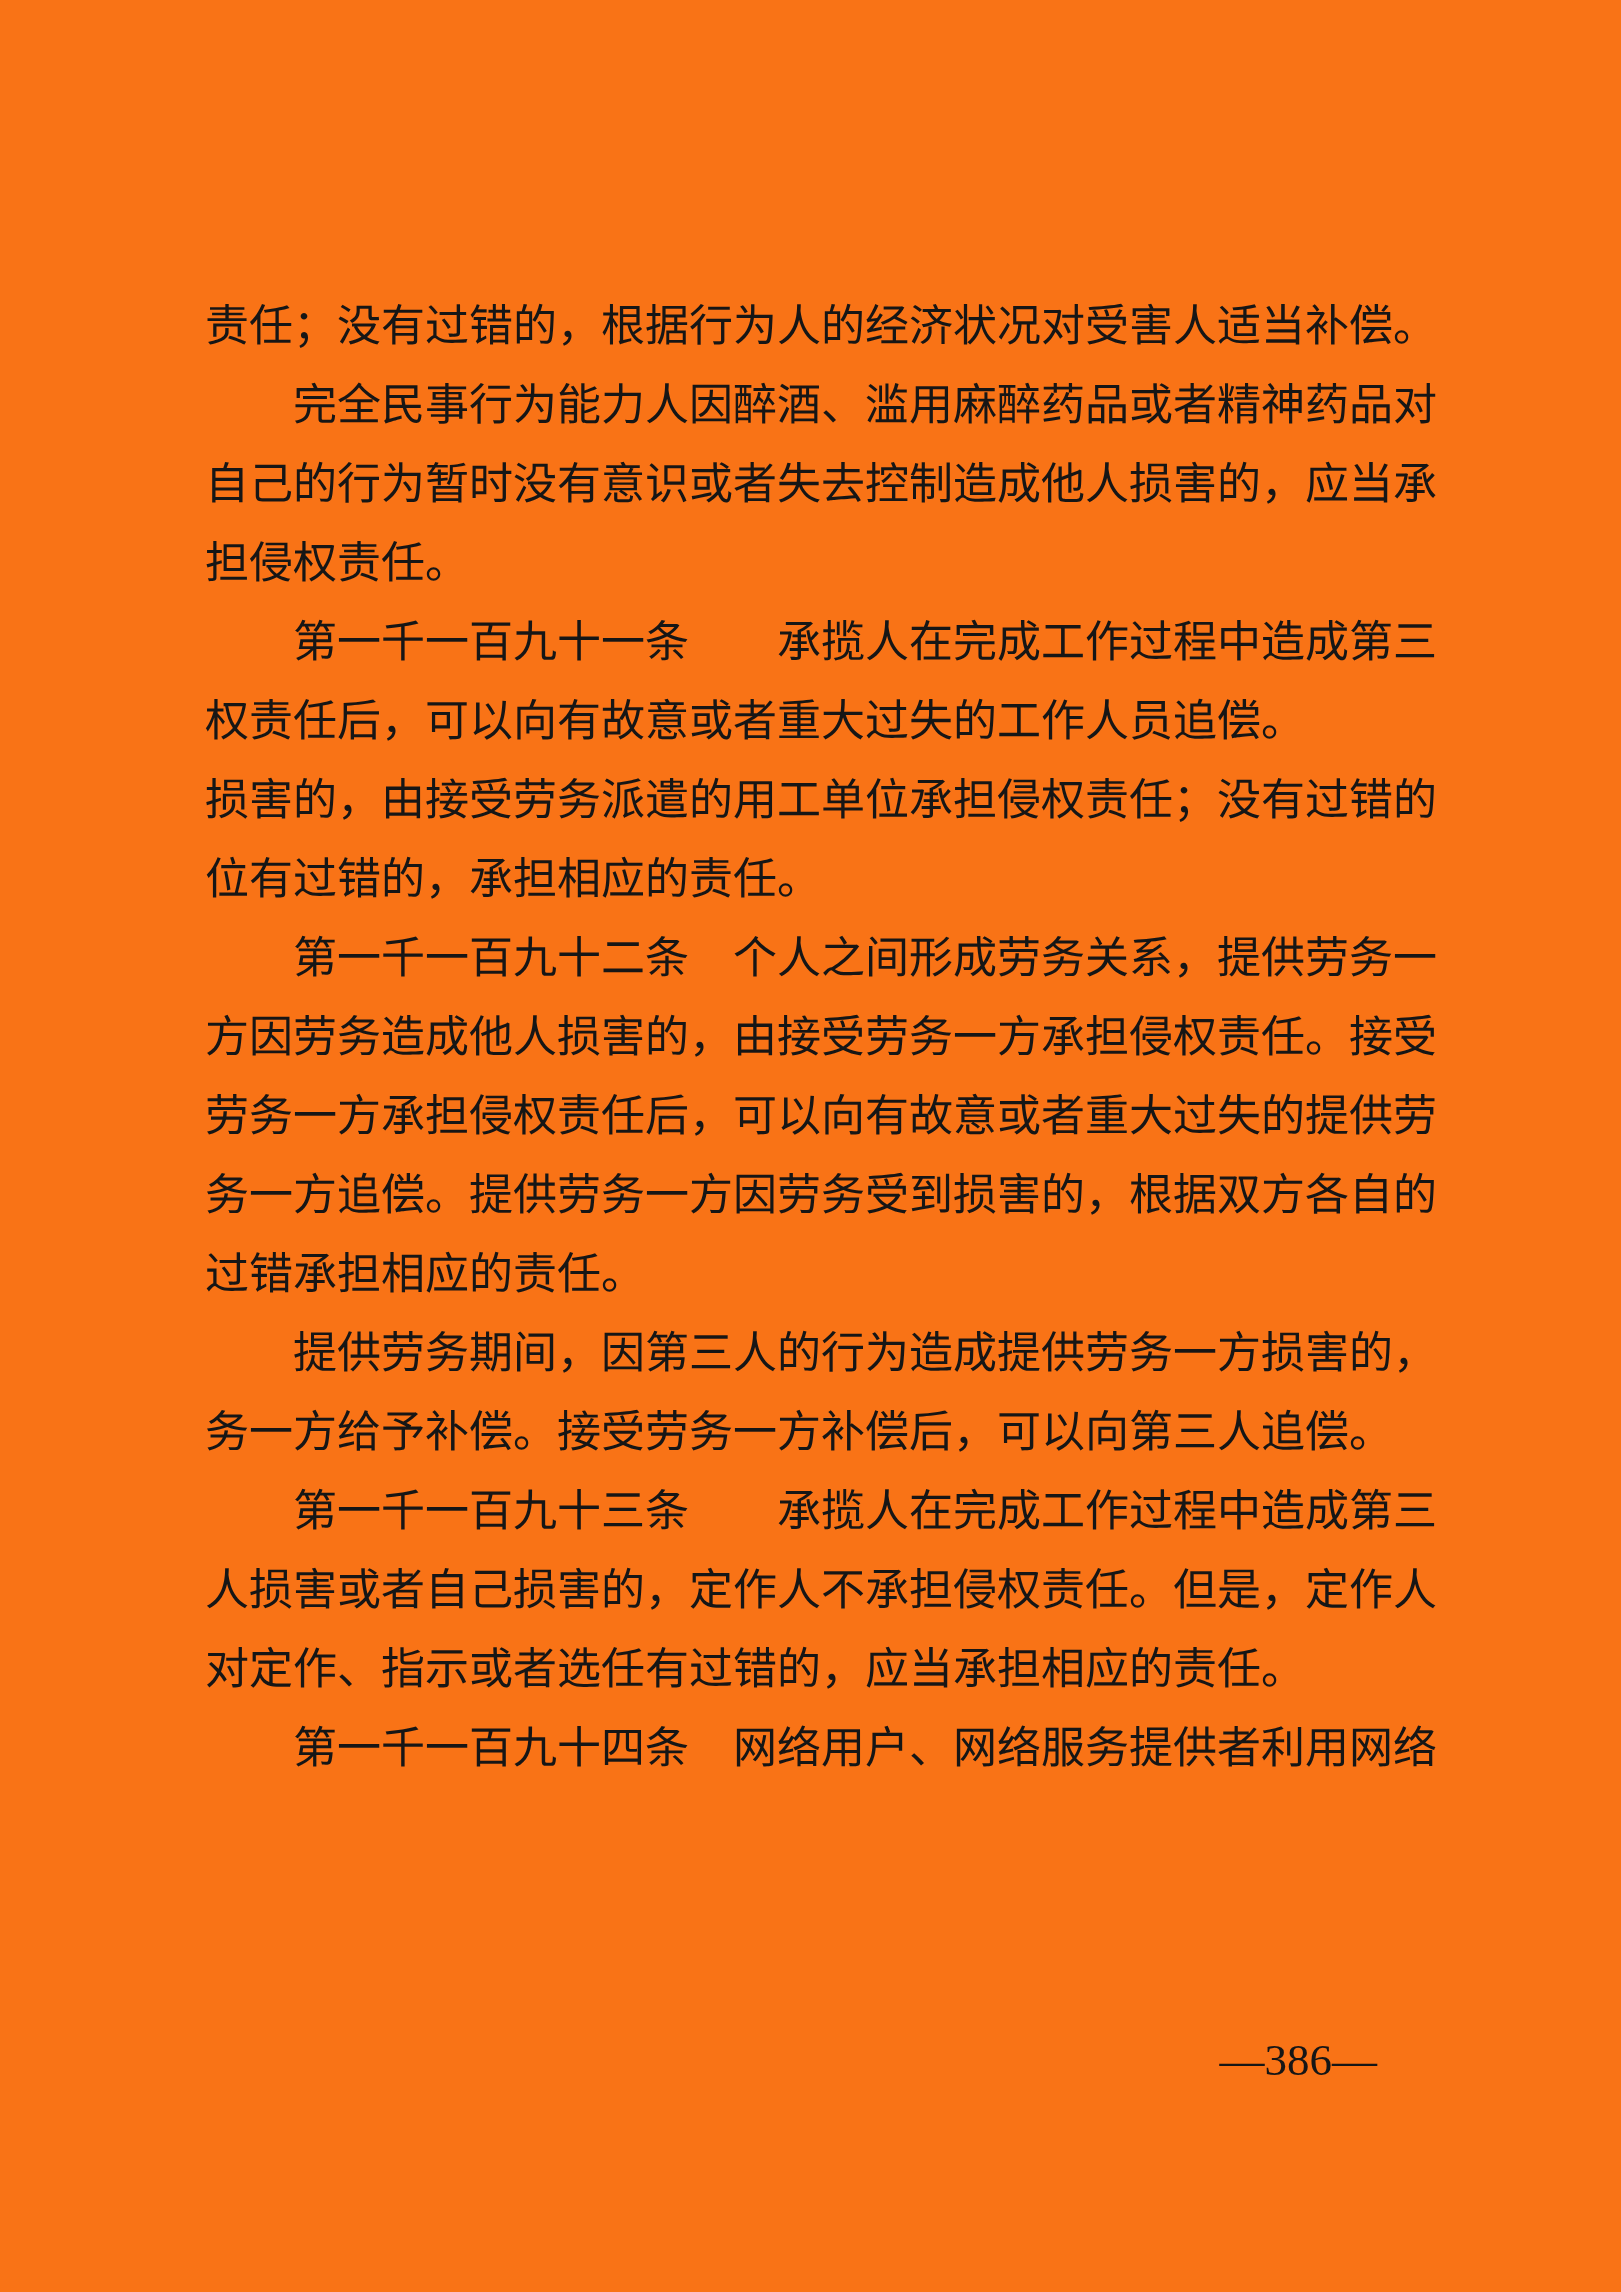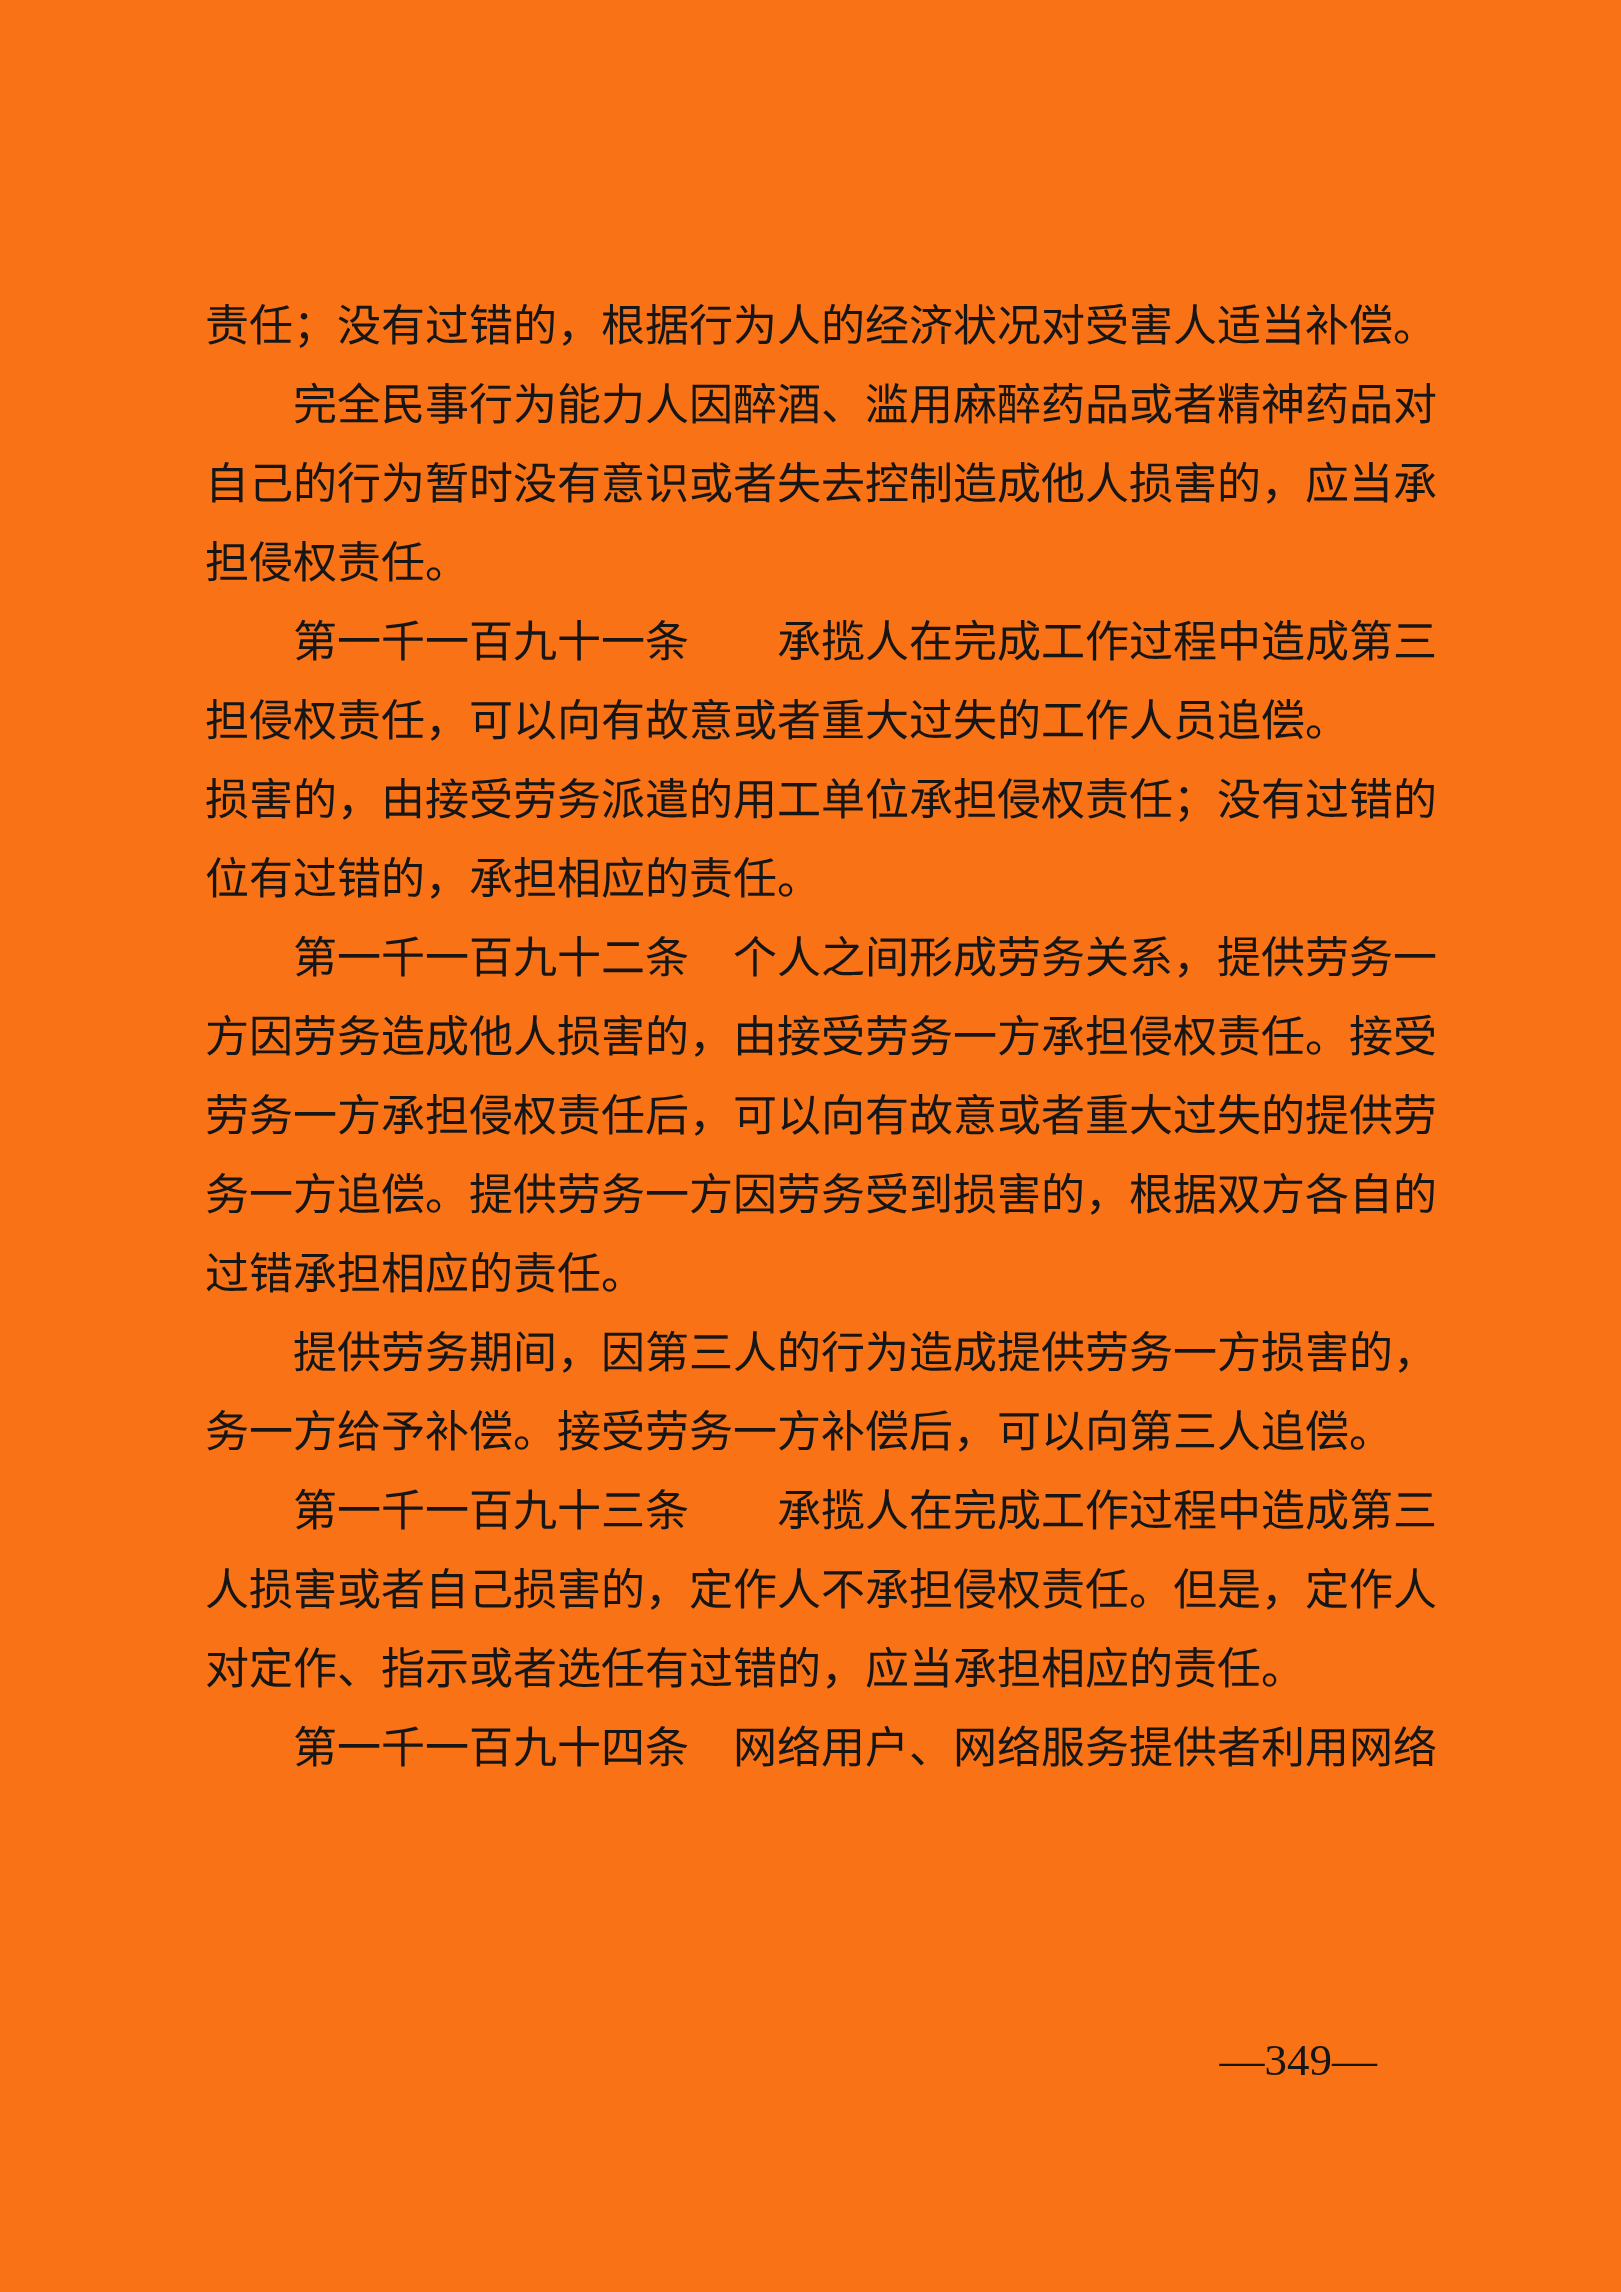--- a/index.html
+++ b/index.html
@@ -52,30 +52,30 @@
 </head>
 <body>
 
 <div class="page">
   <div class="body-text" id="body-text">
       <div class="line"><span>责任；没有过错的，根据行为人的经济状况对受害人适当补偿。</span></div>
       <div class="line indent"><span>完全民事行为能力人因醉酒、滥用麻醉药品或者精神药品对</span></div>
       <div class="line"><span>自己的行为暂时没有意识或者失去控制造成他人损害的，应当承</span></div>
       <div class="line"><span>担侵权责任。</span></div>
       <div class="line indent"><span class="article-no">第一千一百九十一条</span>　　<span>承揽人在完成工作过程中造成第三</span></div>
-      <div class="line"><span>担侵权责任，可以向有故意或者重大过失的工作人员追偿。</span></div>
+      <div class="line"><span>权责任后，可以向有故意或者重大过失的工作人员追偿。</span></div>
       <div class="line"><span>损害的，由接受劳务派遣的用工单位承担侵权责任；没有过错的</span></div>
       <div class="line"><span>位有过错的，承担相应的责任。</span></div>
       <div class="line indent"><span class="article-no">第一千一百九十二条</span>　<span>个人之间形成劳务关系，提供劳务一</span></div>
       <div class="line"><span>方因劳务造成他人损害的，由接受劳务一方承担侵权责任。接受</span></div>
       <div class="line"><span>劳务一方承担侵权责任后，可以向有故意或者重大过失的提供劳</span></div>
       <div class="line"><span>务一方追偿。提供劳务一方因劳务受到损害的，根据双方各自的</span></div>
       <div class="line"><span>过错承担相应的责任。</span></div>
       <div class="line indent"><span>提供劳务期间，因第三人的行为造成提供劳务一方损害的，</span></div>
       <div class="line"><span>务一方给予补偿。接受劳务一方补偿后，可以向第三人追偿。</span></div>
       <div class="line indent"><span class="article-no">第一千一百九十三条</span>　　<span>承揽人在完成工作过程中造成第三</span></div>
       <div class="line"><span>人损害或者自己损害的，定作人不承担侵权责任。但是，定作人</span></div>
       <div class="line"><span>对定作、指示或者选任有过错的，应当承担相应的责任。</span></div>
       <div class="line indent"><span class="article-no">第一千一百九十四条</span>　<span>网络用户、网络服务提供者利用网络</span></div>
     </div>
-  <div class="page-number">—349—</div>
+  <div class="page-number">—386—</div>
 </div>
 
 
 </body></html>

